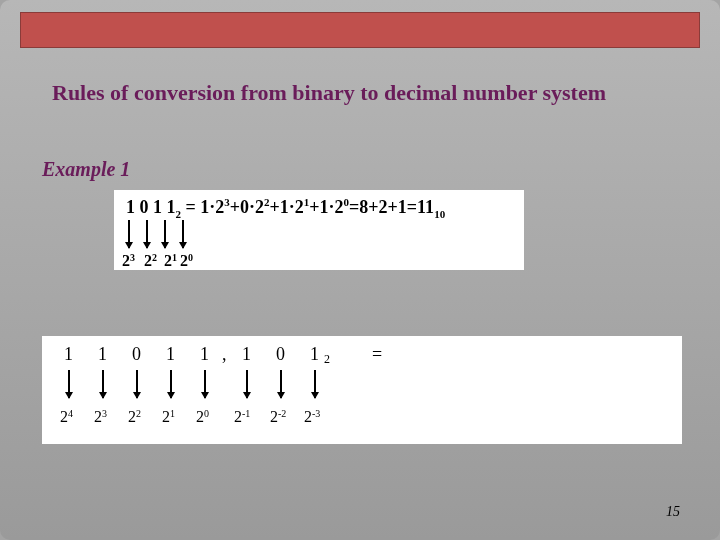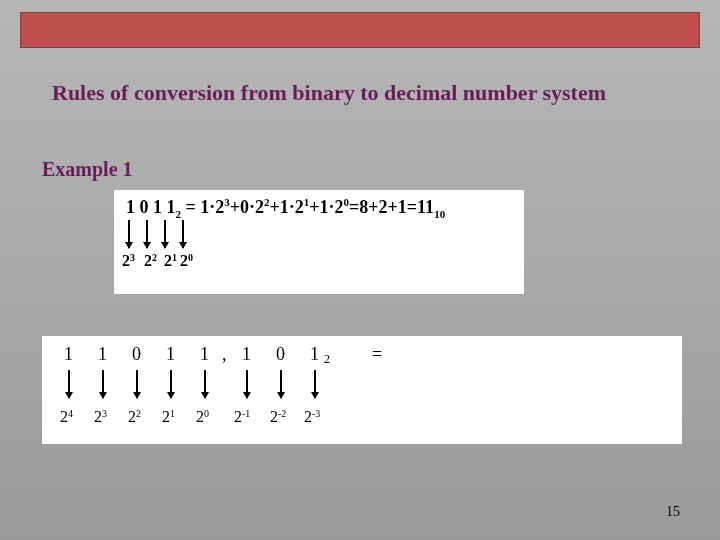--- a/index.html
+++ b/index.html
@@ -10,20 +10,21 @@
     background: #a4a4a4;
     font-family: "Times New Roman", Times, serif;
     color: #000;
     overflow: hidden;
   }
   .slide {
     position: relative;
     width: 720px;
     height: 540px;
     background: linear-gradient(#b7b7b7 0%, #9a9a9a 100%);
+    border-radius: 10px;
   }
   .top-bar {
     position: absolute;
     left: 20px;
     top: 12px;
     right: 20px;
     height: 34px;
     background: #c0504d;
     border: 1px solid #8a3b39;
   }
@@ -34,31 +35,32 @@
     right: 30px;
     color: #6a1c5a;
     font-size: 22px;
     font-weight: bold;
   }
   .example-label {
     position: absolute;
     color: #6a1c5a;
     font-size: 20px;
     font-weight: bold;
+    font-style: italic;
   }
   #ex1-label { left: 42px; top: 158px; }
   #ex2-label { left: 36px; top: 308px; }
 
   
   .ex1 {
     position: absolute;
     left: 114px;
     top: 190px;
     width: 410px;
-    height: 104px;
+    height: 80px;
     background: #ffffff;
   }
   .ex1-line1 {
     position: absolute;
     left: 12px;
     top: 6px;
     font-size: 18px;
     font-weight: bold;
     white-space: nowrap;
   }
@@ -136,20 +138,21 @@
   }
   .ex2-weights span { position: absolute; white-space: nowrap; }
   .ex2-weights .sup { font-size: 10px; vertical-align: super; }
 
   .page-num {
     position: absolute;
     right: 40px;
     bottom: 20px;
     font-size: 14px;
     color: #000;
+    font-style: italic;
   }
 </style>
 </head>
 <body>
 
 <div class="slide">
   <div class="top-bar"></div>
 
   <div class="title">Rules of conversion from binary to decimal number system</div>
 

